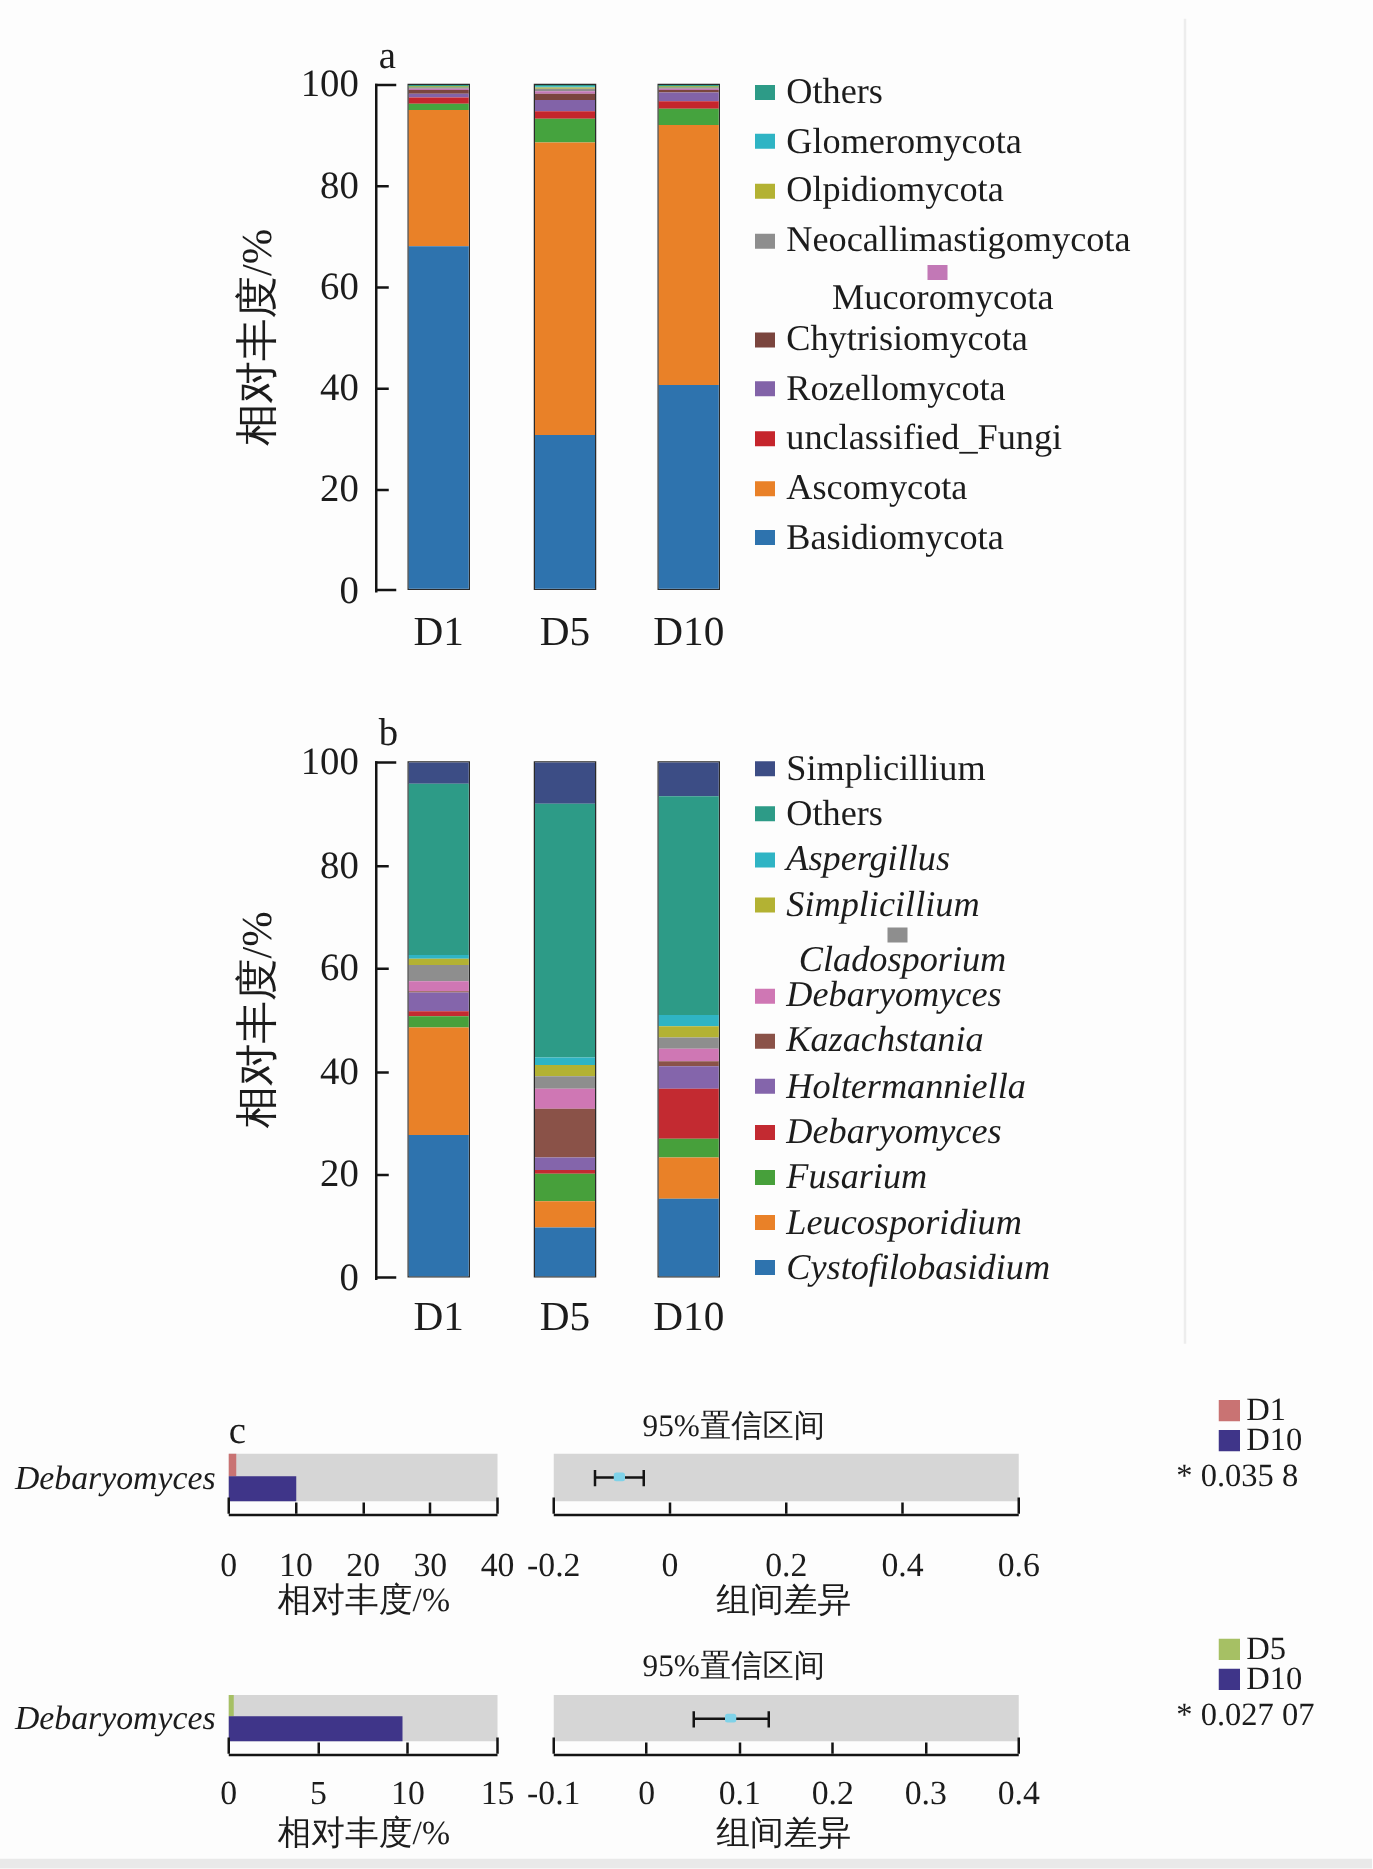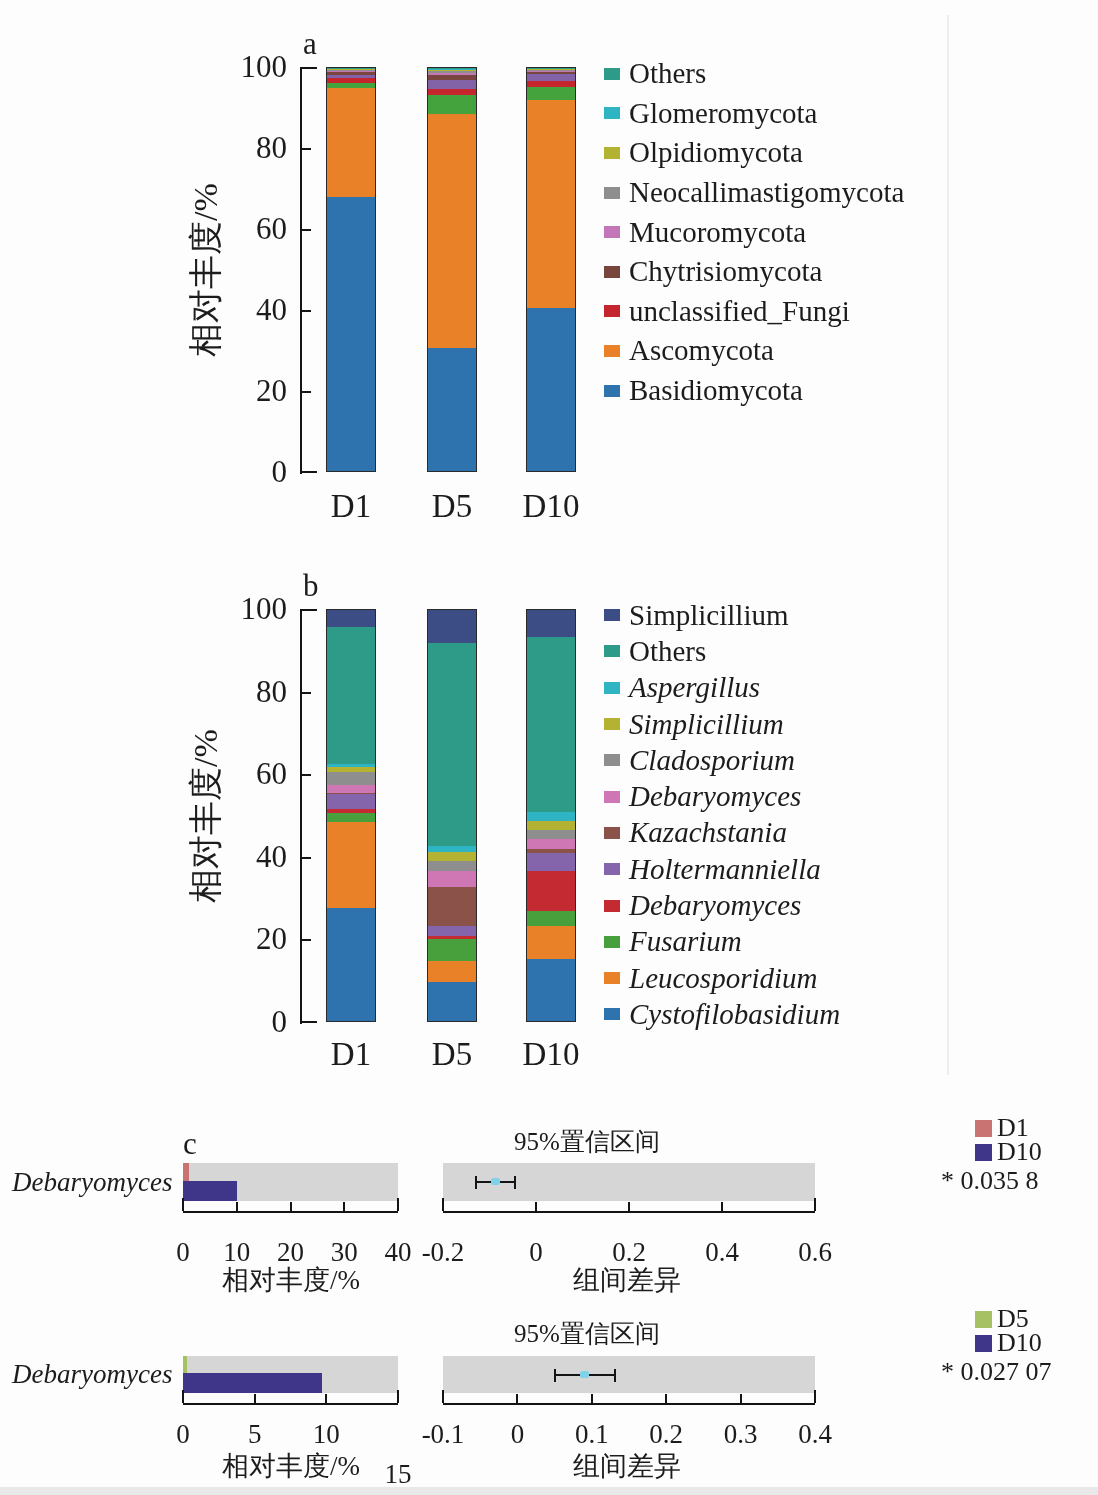--- a/index.html
+++ b/index.html
@@ -125,27 +125,31 @@
         <div class="lglab">Glomeromycota</div>
       </div>
       <div class="lgitem" style="height: 39.6px;">
         <div class="lgsw" style="background: rgb(179, 178, 51);"></div>
         <div class="lglab">Olpidiomycota</div>
       </div>
       <div class="lgitem" style="height: 39.6px;">
         <div class="lgsw" style="background: rgb(142, 142, 142);"></div>
         <div class="lglab">Neocallimastigomycota</div>
       </div>
-      <div class="lgitem" style="height: 39.6px;">
+      <div class="lgitem" style="height: 39.6px; flex-direction: column;">
         <div class="lgsw" style="background: rgb(194, 120, 182);"></div>
         <div class="lglab">Mucoromycota</div>
       </div>
       <div class="lgitem" style="height: 39.6px;">
         <div class="lgsw" style="background: rgb(122, 69, 62);"></div>
         <div class="lglab">Chytrisiomycota</div>
+      </div>
+      <div class="lgitem" style="height: 39.6px;">
+        <div class="lgsw" style="background: rgb(130, 99, 168);"></div>
+        <div class="lglab">Rozellomycota</div>
       </div>
       <div class="lgitem" style="height: 39.6px;">
         <div class="lgsw" style="background: rgb(197, 37, 44);"></div>
         <div class="lglab">unclassified_Fungi</div>
       </div>
       <div class="lgitem" style="height: 39.6px;">
         <div class="lgsw" style="background: rgb(233, 129, 40);"></div>
         <div class="lglab">Ascomycota</div>
       </div>
       <div class="lgitem" style="height: 39.6px;">
@@ -221,21 +225,21 @@
         <div class="lglab">Others</div>
       </div>
       <div class="lgitem" style="height: 36.3px;">
         <div class="lgsw" style="background: rgb(47, 180, 196);"></div>
         <div class="lglab" style="font-style: italic;">Aspergillus</div>
       </div>
       <div class="lgitem" style="height: 36.3px;">
         <div class="lgsw" style="background: rgb(179, 178, 51);"></div>
         <div class="lglab" style="font-style: italic; text-align: center;">Simplicillium</div>
       </div>
-      <div class="lgitem" style="height: 36.3px;">
+      <div class="lgitem" style="height: 36.3px; flex-direction: column;">
         <div class="lgsw" style="background: rgb(142, 142, 142);"></div>
         <div class="lglab" style="font-style: italic;">Cladosporium</div>
       </div>
       <div class="lgitem" style="height: 36.3px;">
         <div class="lgsw" style="background: rgb(207, 119, 180);"></div>
         <div class="lglab" style="font-style: italic;">Debaryomyces</div>
       </div>
       <div class="lgitem" style="height: 36.3px;">
         <div class="lgsw" style="background: rgb(138, 82, 72);"></div>
         <div class="lglab" style="font-style: italic;">Kazachstania</div>
@@ -309,21 +313,21 @@
     <div class="cbar" style="left: 183px; top: 1356px; height: 17px; width: 4.3px; background: rgb(166, 192, 100);"></div>
     <div class="cbar" style="left: 183px; top: 1373px; height: 20px; width: 139.033px; background: rgb(63, 53, 137);"></div>
     <div class="haxis" style="left: 183px; top: 1403px; width: 215px;"></div>
     <div class="xtick" style="left: 182px; top: 1390px; height: 13px;"></div>
     <div class="xticklab" style="left: 135px; top: 1420px;">0</div>
     <div class="xtick" style="left: 253.667px; top: 1394px; height: 9px;"></div>
     <div class="xticklab" style="left: 206.667px; top: 1420px;">5</div>
     <div class="xtick" style="left: 325.333px; top: 1394px; height: 9px;"></div>
     <div class="xticklab" style="left: 278.333px; top: 1420px;">10</div>
     <div class="xtick" style="left: 397px; top: 1390px; height: 13px;"></div>
-    <div class="xticklab" style="left: 350px; top: 1420px; margin-top: 40px;">15</div>
+    <div class="xticklab" style="left: 350px; top: 1420px;">15</div>
     <div class="xaxlab" style="left: 141px; top: 1452px;">相对丰度/%</div>
     <div class="ctitle" style="left: 427px; top: 1320px;">95%置信区间</div>
     <div class="ctrack" style="left: 443px; top: 1356px; width: 372px; height: 37px;"></div>
     <div class="ebline" style="left: 554.6px; top: 1374px; width: 60.264px;"></div>
     <div class="ebcap" style="left: 553.6px; top: 1369px;"></div>
     <div class="ebcap" style="left: 613.864px; top: 1369px;"></div>
     <div class="ebmark" style="left: 580.36px; top: 1371px; background: rgb(127, 210, 232);"></div>
     <div class="haxis" style="left: 443px; top: 1403px; width: 372px;"></div>
     <div class="xtick" style="left: 442px; top: 1390px; height: 13px;"></div>
     <div class="xticklab" style="left: 395px; top: 1420px;">-0.1</div>

